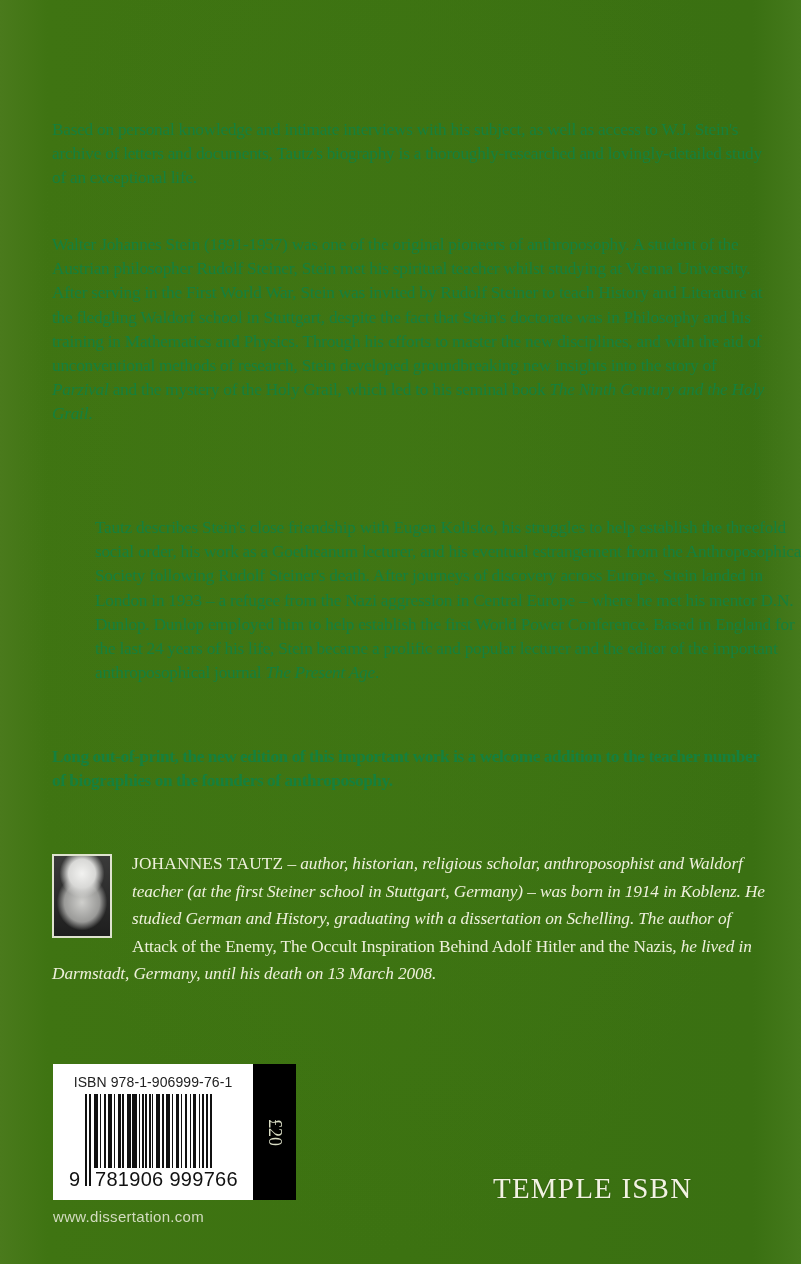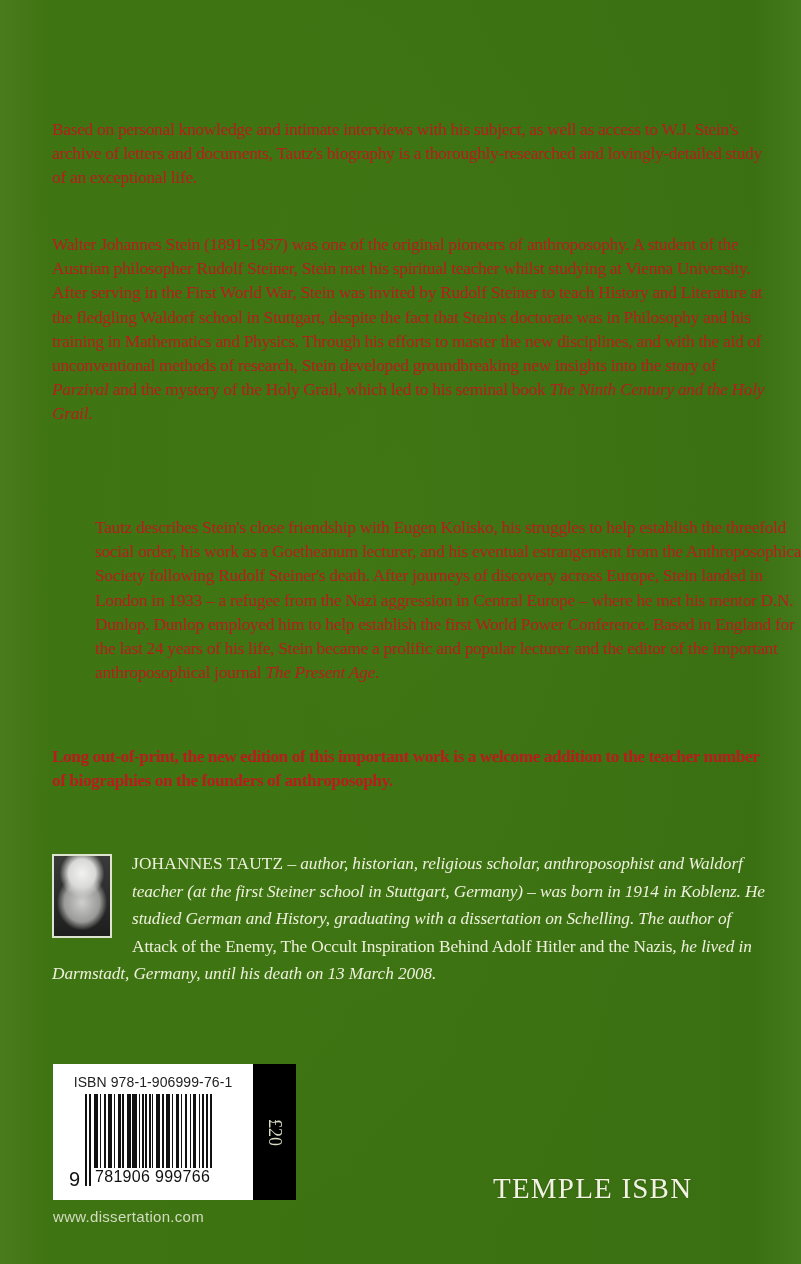--- a/index.html
+++ b/index.html
@@ -14,21 +14,21 @@
       position: absolute; left: 0; top: 0; width: 801px; height: 1264px;
       background: radial-gradient(ellipse at 50% 40%, rgba(70,125,25,0.35), rgba(0,0,0,0) 70%);
     }
     .blurb {
       position: absolute;
       left: 52px;
       width: 720px;
       font-size: 17.3px;
       line-height: 24.2px;
       letter-spacing: -0.25px;
-      color: #b91c1c;
+      color: #15803d;
     }
     .blurb i { }
     #p1 { top: 118px; }
     #p2 { top: 233px; }
     #p3 { top: 516px; margin-left: 43px; }
     #p4 { top: 745px; font-weight: bold; letter-spacing: -0.45px; }
 
     .author-block {
       position: absolute;
       left: 52px; top: 850px; width: 725px;
@@ -77,21 +77,21 @@
     .bars span.long { height: 92px; }
     .barcode-digits {
       position: absolute; left: 14px; top: 104px;
       font-family: "Liberation Sans", "DejaVu Sans", sans-serif;
       font-size: 20px; color: #111; letter-spacing: 0.3px;
       background: #fff; padding: 0 2px;
     }
     .digits-main {
       position: absolute; left: 40px; top: 104px;
       font-family: "Liberation Sans", "DejaVu Sans", sans-serif;
-      font-size: 16px; color: #111; letter-spacing: 0.3px;
+      font-size: 20px; color: #111; letter-spacing: 0.3px;
       background: #fff; padding: 0 2px;
     }
     .price-strip {
       width: 43px; height: 136px;
       display: flex; align-items: center; justify-content: center;
     }
     .price {
       transform: rotate(90deg);
       font-family: "Liberation Serif", "DejaVu Serif", serif;
       font-size: 18px; color: #d9dcc4; white-space: nowrap;

